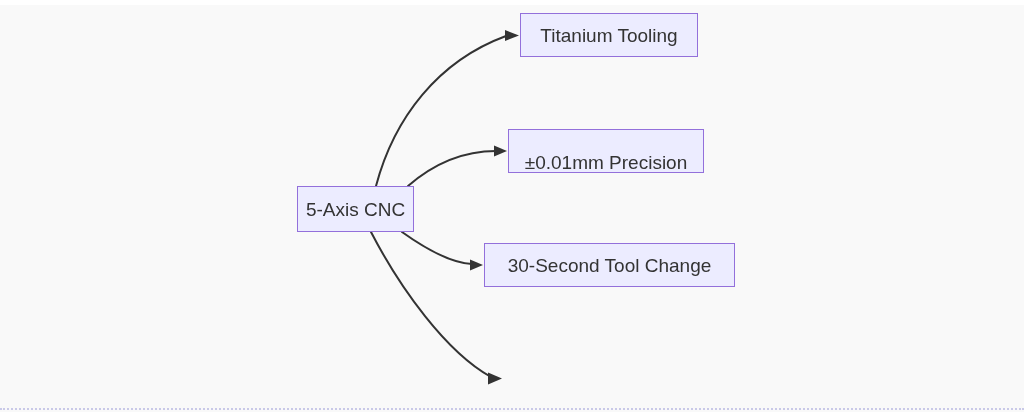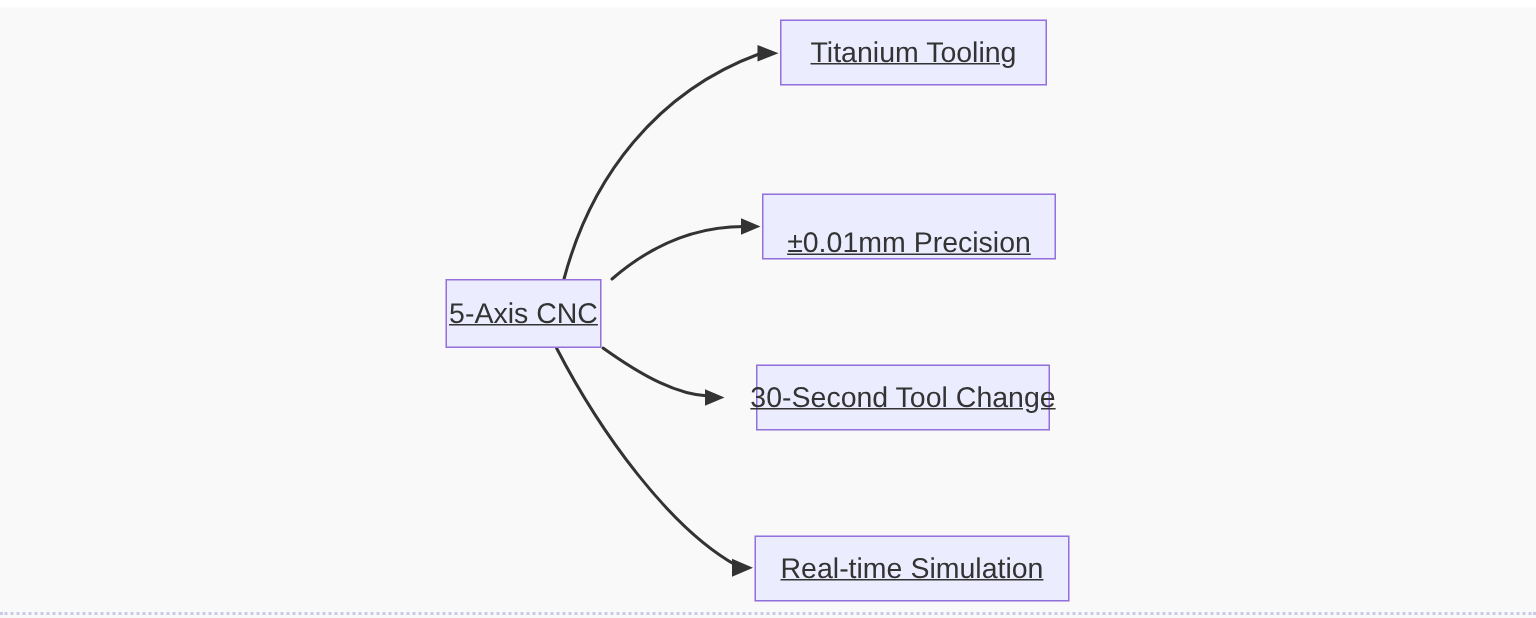--- a/index.html
+++ b/index.html
@@ -47,26 +47,25 @@
     display:flex;
     align-items:center;
     justify-content:center;
     background:var(--node-fill);
     border:1.5px solid var(--node-border);
     color:var(--node-text);
     font-size:19px;
     line-height:1;
     white-space:nowrap;
     text-align:center;
-    text-decoration:underline;
   }
-  .n-root{left:297px; top:186px; width:104px; height:46px;}
+  .n-root{left:297px; top:186px; width:117px; height:46px;}
   .n-1   {left:520px; top:13px;  width:178px; height:44px;}
   .n-2   {left:508px; top:129px; width:196px; height:44px;align-items:flex-end;}
-  .n-3   {left:504px; top:243px; width:196px; height:44px;}
+  .n-3   {left:484px; top:243px; width:251px; height:44px;}
   .n-4   {left:503px; top:357px; width:210px; height:44px;}
   .bottom-dash{
     position:absolute;
     left:0; right:0; bottom:2px;
     height:0;
     border-top:2px dotted var(--bottom-dash);
   }
 </style>
 </head>
 <body>
@@ -98,19 +97,16 @@
   </div>
 
   <div class="node n-2">
     <span>±0.01mm Precision</span>
   </div>
 
   <div class="node n-3">
     <span>30-Second Tool Change</span>
   </div>
 
-  <div class="node n-4">
-    <span>Real-time Simulation</span>
-  </div>
 
   <div class="bottom-dash"></div>
 
 </div>
 
 </body></html>

